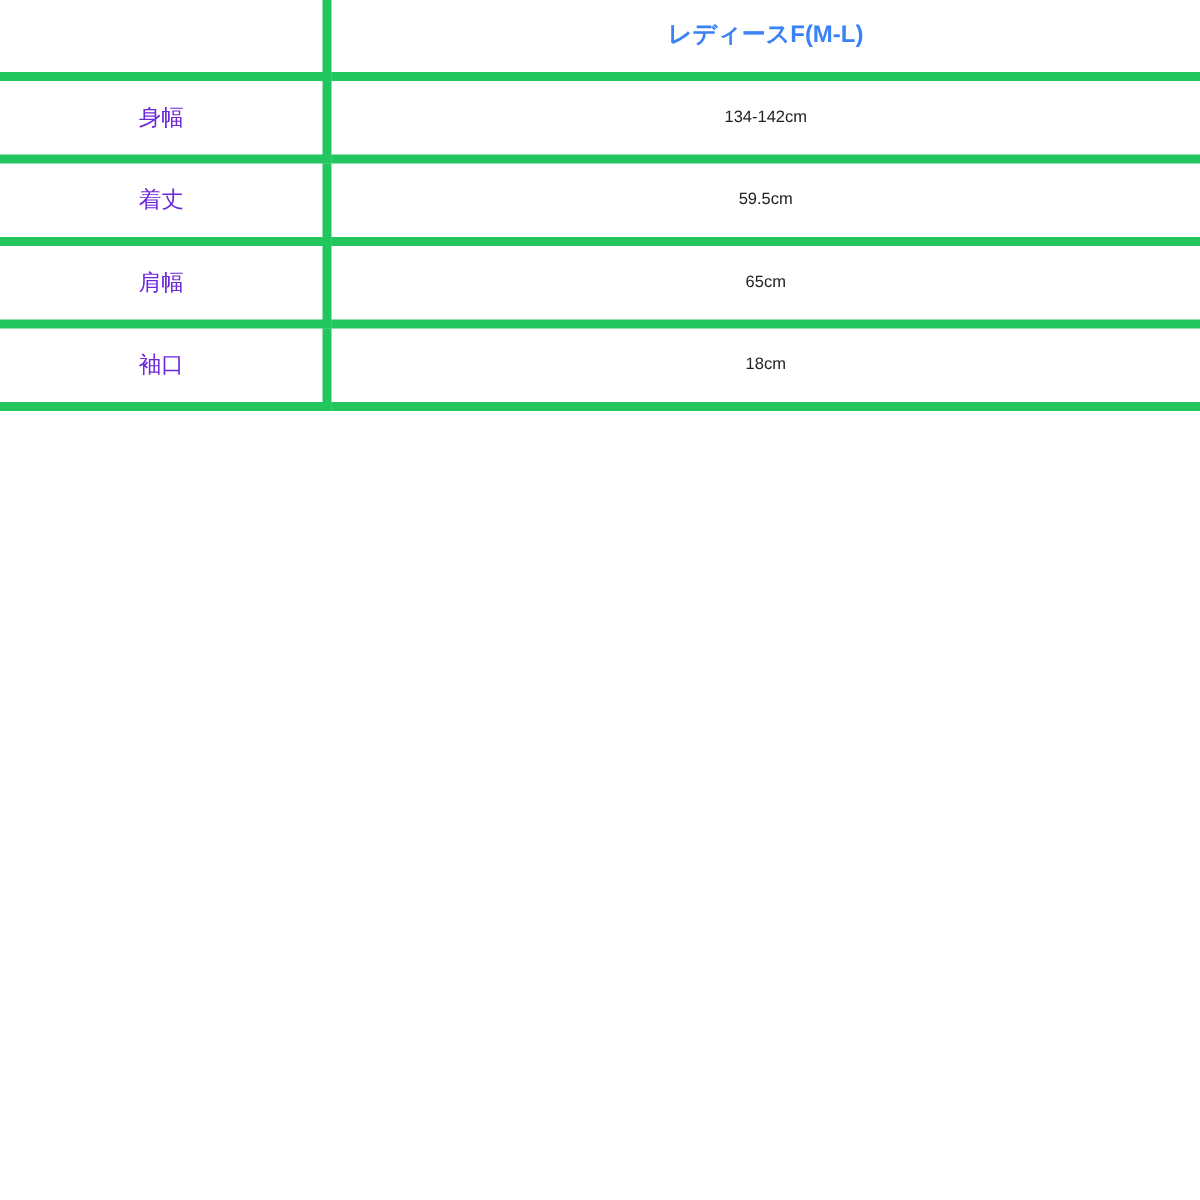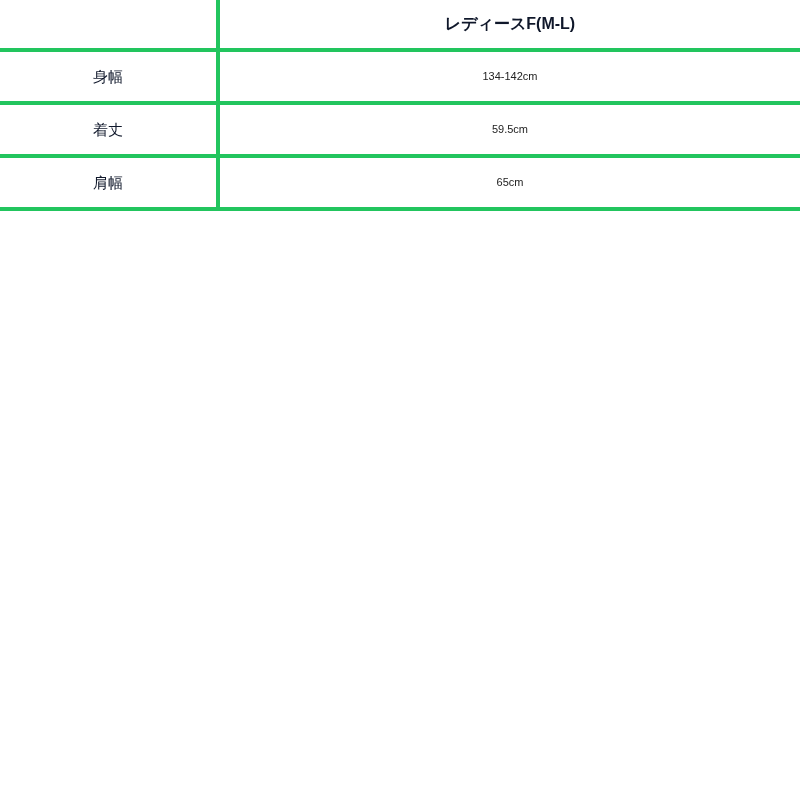--- a/index.html
+++ b/index.html
@@ -22,21 +22,21 @@
     width: 800px;
     table-layout: fixed;
     margin: 0;
     padding: 0;
   }
   table.size-table col.label-col { width: 218px; }
   table.size-table col.value-col { width: 582px; }
 
   table.size-table th,
   table.size-table td {
-    border: 4px solid #22c55e;
+    border: 6px solid #22c55e;
     padding: 0;
     margin: 0;
     text-align: center;
     vertical-align: middle;
     color: #1a1a1a;
     font-size: 15px;
     font-weight: normal;
     line-height: 1.2;
   }
   
@@ -50,31 +50,31 @@
   .head-row th {
     height: 48px;
     background: #ffffff;
   }
   .head-row th.head-blank {
     background: #ffffff;
   }
   .head-row th.head-title {
     font-weight: bold;
     font-size: 16px;
-    color: #0f172a;
+    color: #3b82f6;
     text-align: center;
   }
   .body-row th,
   .body-row td {
     height: 49px;
   }
   .body-row th.row-label {
     font-weight: normal;
     font-size: 15px;
-    color: #0f172a;
+    color: #6d28d9;
   }
   .body-row td.row-value {
     font-size: 11px;
     color: #222222;
   }
   .spacer { height: 510px; }
 </style>
 </head>
 <body>
 
@@ -97,18 +97,22 @@
         <td class="row-value">134-142cm</td>
       </tr>
       <tr class="body-row">
         <th class="row-label">着丈</th>
         <td class="row-value">59.5cm</td>
       </tr>
       <tr class="body-row">
         <th class="row-label">肩幅</th>
         <td class="row-value">65cm</td>
       </tr>
+      <tr class="body-row">
+        <th class="row-label">袖口</th>
+        <td class="row-value">18cm</td>
+      </tr>
     </tbody>
   </table>
 
   <div class="spacer"></div>
 
 </div>
 
 </body></html>

